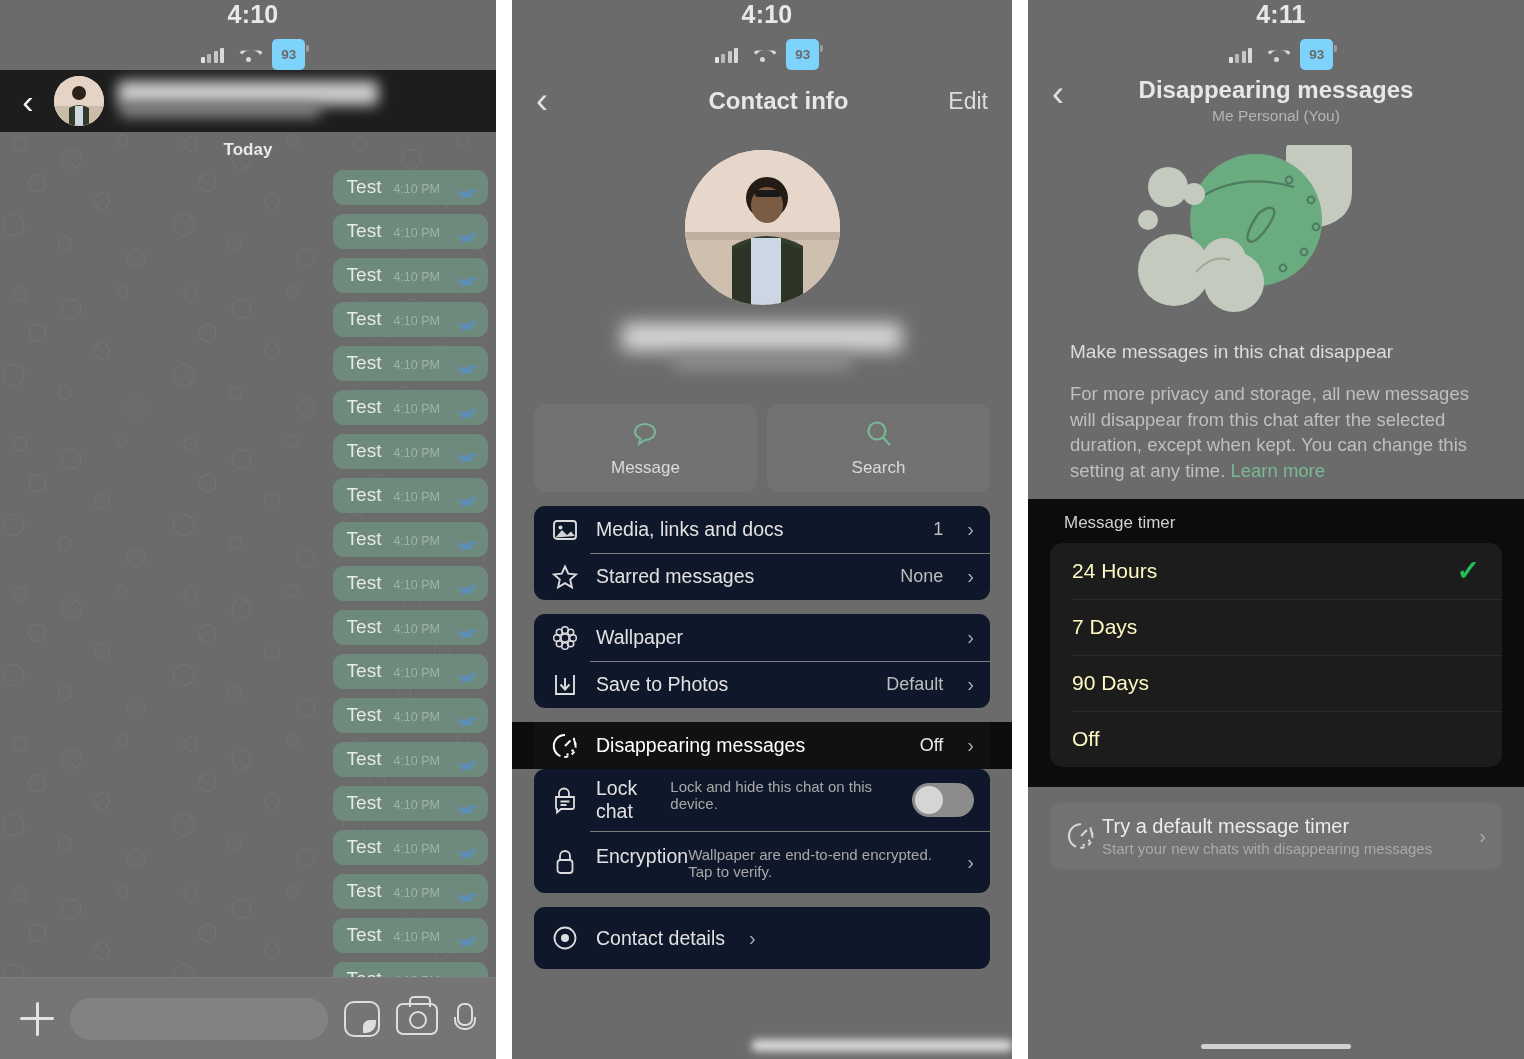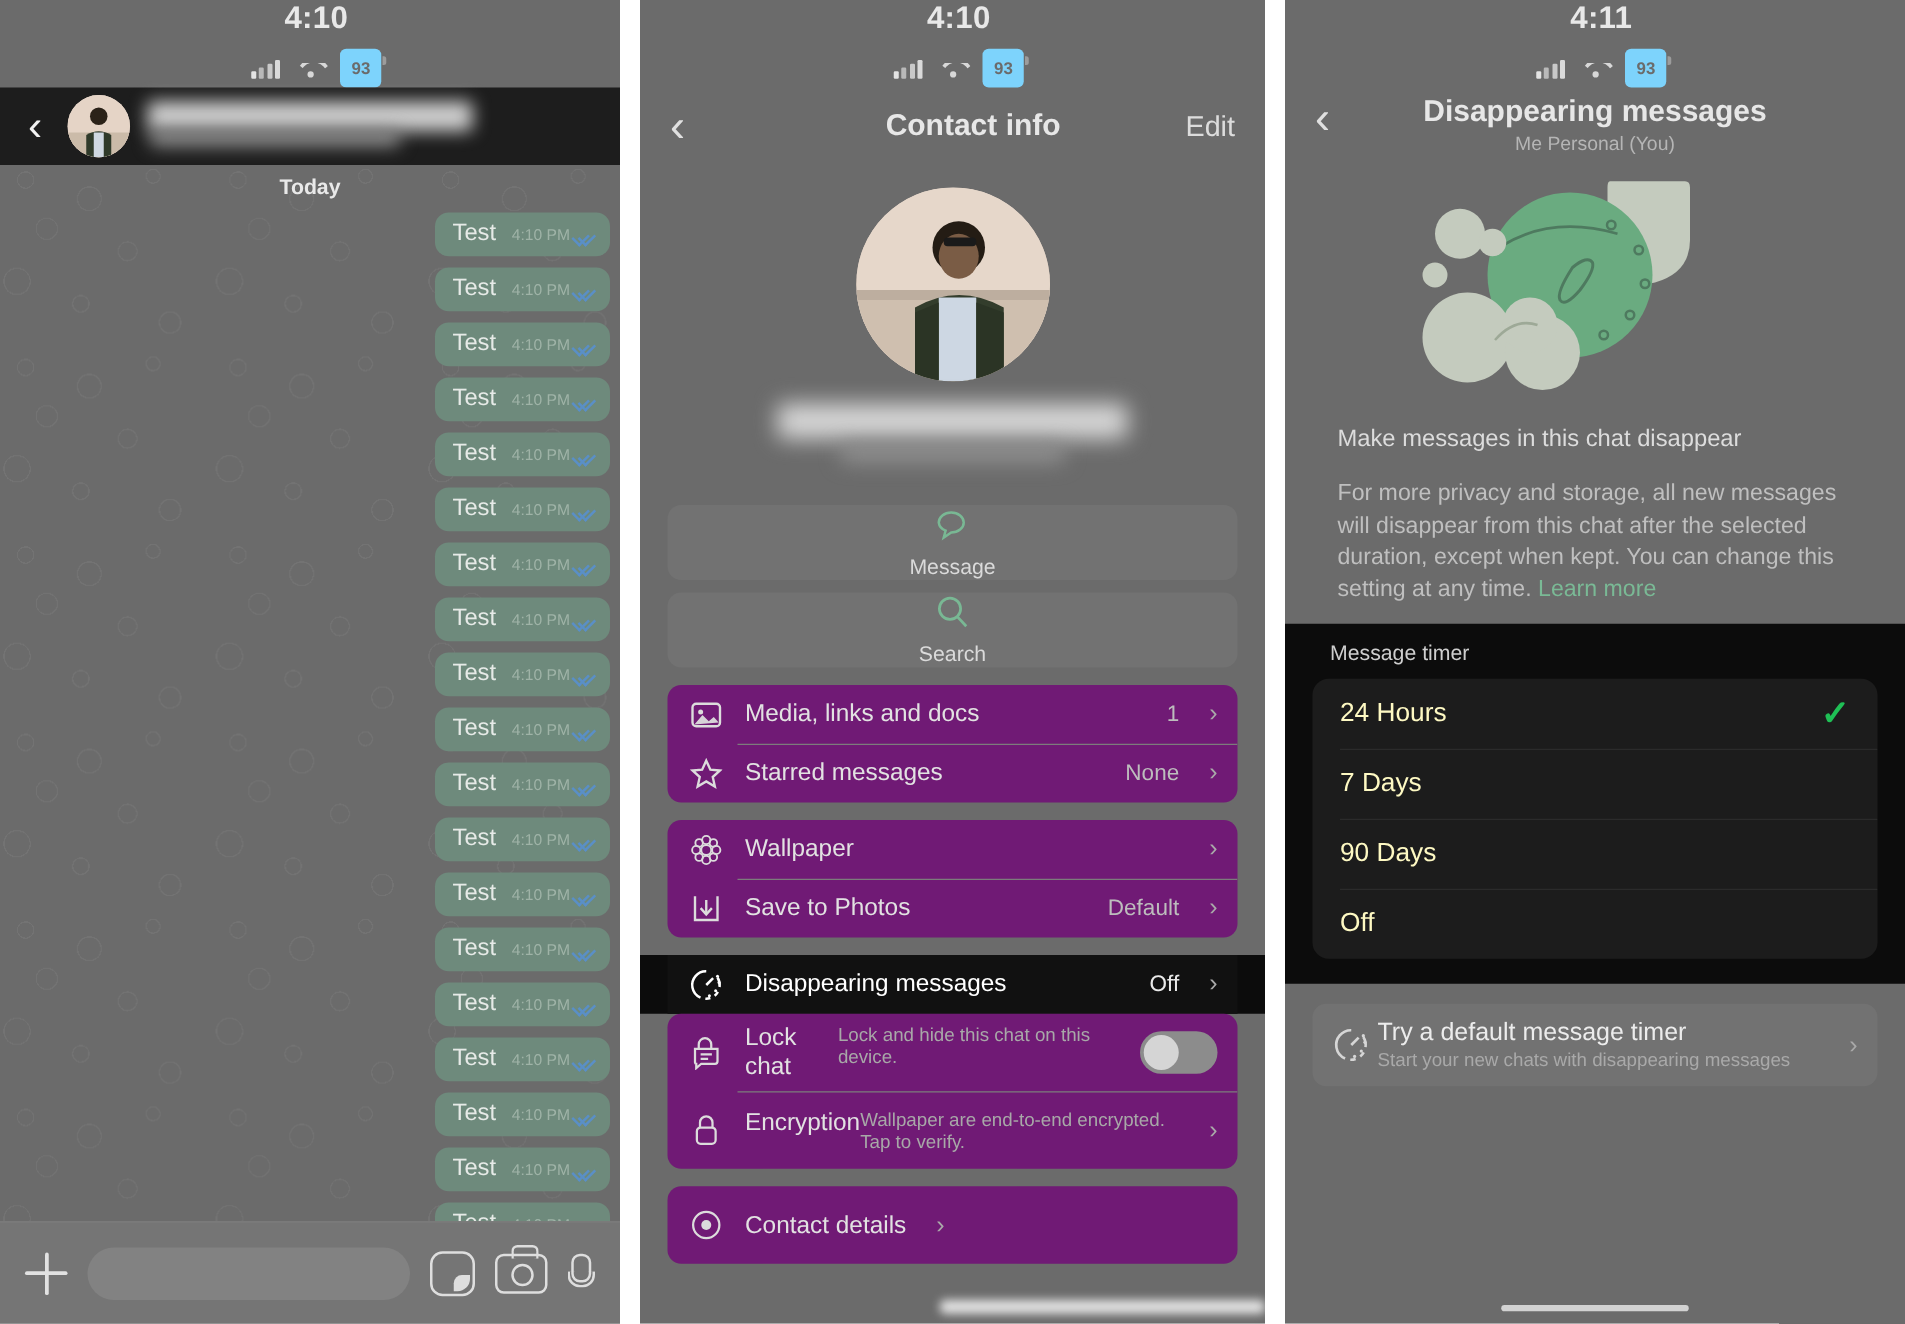--- a/index.html
+++ b/index.html
@@ -64,21 +64,21 @@
        radial-gradient(circle at 80% 84%, transparent 8px, #fff 8px, #fff 9px, transparent 9px);
      background-size:170px 150px; }
   .day-label { text-align:center; font-size:17px; color:#e9e9e9; font-weight:bold;
                padding-top:8px; position:relative; z-index:2; }
   .bubbles { position:relative; z-index:2; padding:10px 8px 0 0; }
   .bubble-row { display:flex; justify-content:flex-end; margin-bottom:9px; }
   .bubble { background:#6e8a7c; border-radius:11px; padding:6px 11px 7px 14px;
             display:flex; align-items:baseline; gap:12px; min-width:140px;
             position:relative; }
   .bubble .txt { font-size:19px; color:#e6eae7; }
-  .bubble .meta { margin-left:auto; display:flex; align-items:center; gap:4px; }
+  .bubble .meta { margin-left:auto; display:flex; align-items:center; gap:20px; }
   .bubble .time { font-size:12.5px; color:#9fb3a7; white-space:nowrap; }
   .bubble .ticks { width:17px; height:11px; position:relative; }
   .bubble .ticks::before, .bubble .ticks::after {
       content:""; position:absolute; top:1px; width:7px; height:10px;
       border-right:2px solid #5a8fc7; border-bottom:2px solid #5a8fc7;
       transform:rotate(45deg); }
   .bubble .ticks::before { left:0; }
   .bubble .ticks::after { left:5px; }
 
   .chat-input { position:absolute; left:0; right:0; bottom:0; height:82px;
@@ -117,31 +117,31 @@
 
   .p2body { padding:0 22px; }
   .big-av-wrap { display:flex; justify-content:center; margin-top:18px; }
   .big-av { width:155px; height:155px; border-radius:50%; overflow:hidden;
             background:linear-gradient(#e8d9cd 0%,#ddcabb 48%,#c4b3a6 100%); position:relative; }
   .name-blurs { margin-top:18px; display:flex; flex-direction:column; align-items:center;
                 gap:4px; }
   .nb1 { width:280px; height:28px; background:#d7d7d7; filter:blur(9px); border-radius:5px; }
   .nb2 { width:180px; height:15px; background:#909090; filter:blur(8px); border-radius:5px; }
 
-  .act-row { display:flex; gap:10px; margin-top:34px;flex-direction:column; }
+  .act-row { display:flex; gap:10px; margin-top:34px; }
   .act { flex:1; height:88px; background:#727272; border-radius:11px;
          display:flex; flex-direction:column; align-items:center; justify-content:center; gap:8px; }
   .act .lbl { font-size:17px; color:#dadada; }
   .icon-green { color:#79b894; }
 
   .about { margin-top:12px; background:#727272; border-radius:11px; padding:14px 17px 16px; }
   .about .t { font-size:19.5px; color:#e4e4e4; line-height:1.36; }
   .about .d { font-size:16px; color:#a5a5a5; margin-top:6px; }
 
-  .group { margin-top:14px; background:#701a75; border-radius:11px; overflow:hidden; }
+  .group { margin-top:14px; background:#0f172a; border-radius:11px; overflow:hidden; }
   .row { display:flex; align-items:center; gap:16px; padding:0 16px; min-height:47px;
          position:relative; }
   .row + .row::before { content:""; position:absolute; left:56px; right:0; top:0; height:1px;
          background:#7c7c7c; }
   .row .ic { width:30px; height:30px; flex:none; display:flex; align-items:center;
              justify-content:center; color:#dcdcdc; }
   .row .lbl { font-size:19.5px; color:#e2e2e2; }
   .row .sub { font-size:15px; color:#a8a8a8; margin-top:1px; }
   .row .txtcol { display:flex; flex-direction:row; }
   .row .val { margin-left:auto; font-size:18px; color:#bdbdbd; }

